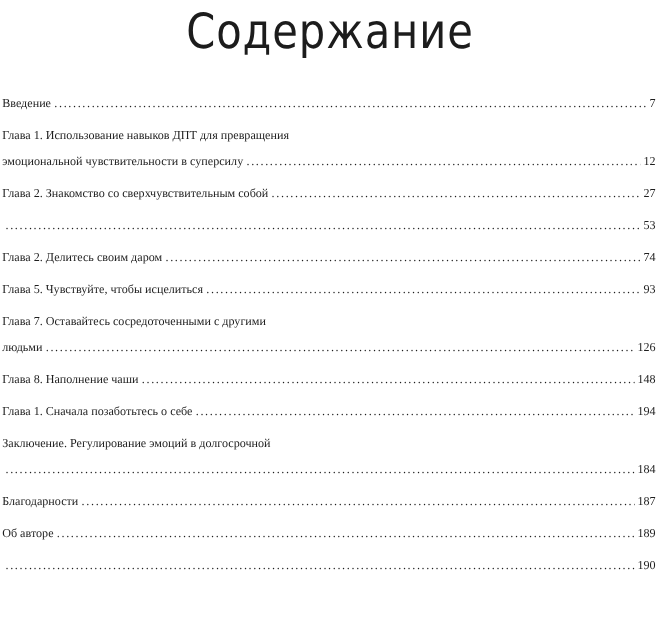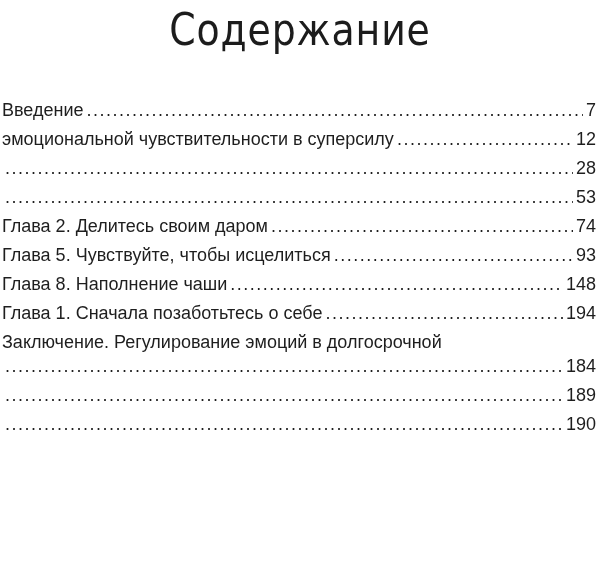--- a/index.html
+++ b/index.html
@@ -7,22 +7,22 @@
   .title {
     position: absolute; left: 0; right: 0; top: 0;
     text-align: center;
     font-family: "DejaVu Sans", sans-serif;
     font-size: 44px; font-weight: 500;
     letter-spacing: 1px;
     transform: scaleX(0.86);
     line-height: 60px;
     color: #1c1c1c;
   }
-  .toc { position: absolute; left: 2px; right: 4px; top: 98px;
-    font-family: Liberation Sans, sans-serif; font-size: 18px; color: #1e1e1e; }
+  .toc { position: absolute; left: 2px; right: 4px; top: 82px;
+    font-family: Liberation Serif, serif; font-size: 11px; color: #1e1e1e; }
   .entry { margin-bottom: 5px; }
   .line { height: 24px; line-height: 24px; white-space: nowrap; display: flex; align-items: baseline; }
   .line .t { flex: 0 0 auto; }
   .line .dots { flex: 1 1 auto; overflow: hidden; white-space: nowrap; margin: 0 3px; }
   .line .dots::before {
     content: "........................................................................................................................................................................";
     letter-spacing: 1.5px;
   }
   .line .p { flex: 0 0 auto; }
 </style>
@@ -34,49 +34,63 @@
 <div class="toc">
   <div class="entry">
     <div class="line">
         <span class="t">Введение</span>
         <span class="dots"></span>
         <span class="p">7</span>
       </div>
   </div>
   <div class="entry">
     <div class="line">
+        <span class="t">Глава 1. Использование навыков ДПТ для превращения</span>
+      </div>
+    <div class="line">
         <span class="t">эмоциональной чувствительности в суперсилу</span>
         <span class="dots"></span>
         <span class="p">12</span>
       </div>
   </div>
   <div class="entry">
     <div class="line">
+        <span class="t">Глава 2. Знакомство со сверхчувствительным собой</span>
         <span class="dots"></span>
-        <span class="p">28</span>
+        <span class="p">27</span>
       </div>
   </div>
   <div class="entry">
     <div class="line">
         <span class="dots"></span>
         <span class="p">53</span>
       </div>
   </div>
   <div class="entry">
     <div class="line">
         <span class="t">Глава 2. Делитесь своим даром</span>
         <span class="dots"></span>
         <span class="p">74</span>
       </div>
   </div>
   <div class="entry">
     <div class="line">
         <span class="t">Глава 5. Чувствуйте, чтобы исцелиться</span>
         <span class="dots"></span>
         <span class="p">93</span>
+      </div>
+  </div>
+  <div class="entry">
+    <div class="line">
+        <span class="t">Глава 7. Оставайтесь сосредоточенными с другими</span>
+      </div>
+    <div class="line">
+        <span class="t">людьми</span>
+        <span class="dots"></span>
+        <span class="p">126</span>
       </div>
   </div>
   <div class="entry">
     <div class="line">
         <span class="t">Глава 8. Наполнение чаши</span>
         <span class="dots"></span>
         <span class="p">148</span>
       </div>
   </div>
   <div class="entry">
@@ -90,20 +104,28 @@
     <div class="line">
         <span class="t">Заключение. Регулирование эмоций в долгосрочной</span>
       </div>
     <div class="line">
         <span class="dots"></span>
         <span class="p">184</span>
       </div>
   </div>
   <div class="entry">
     <div class="line">
+        <span class="t">Благодарности</span>
+        <span class="dots"></span>
+        <span class="p">187</span>
+      </div>
+  </div>
+  <div class="entry">
+    <div class="line">
+        <span class="t">Об авторе</span>
         <span class="dots"></span>
         <span class="p">189</span>
       </div>
   </div>
   <div class="entry">
     <div class="line">
         <span class="dots"></span>
         <span class="p">190</span>
       </div>
   </div>

